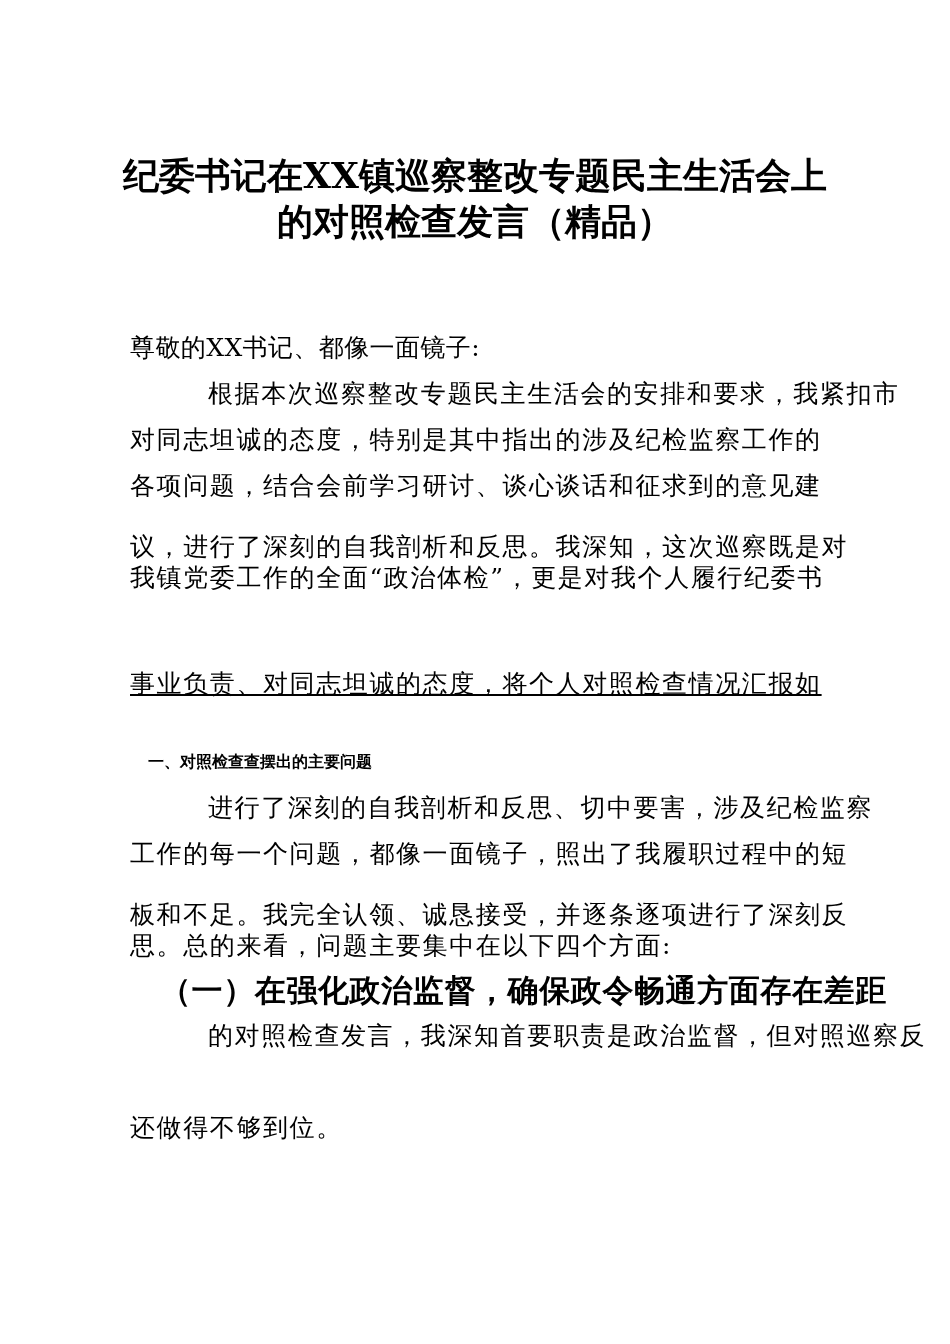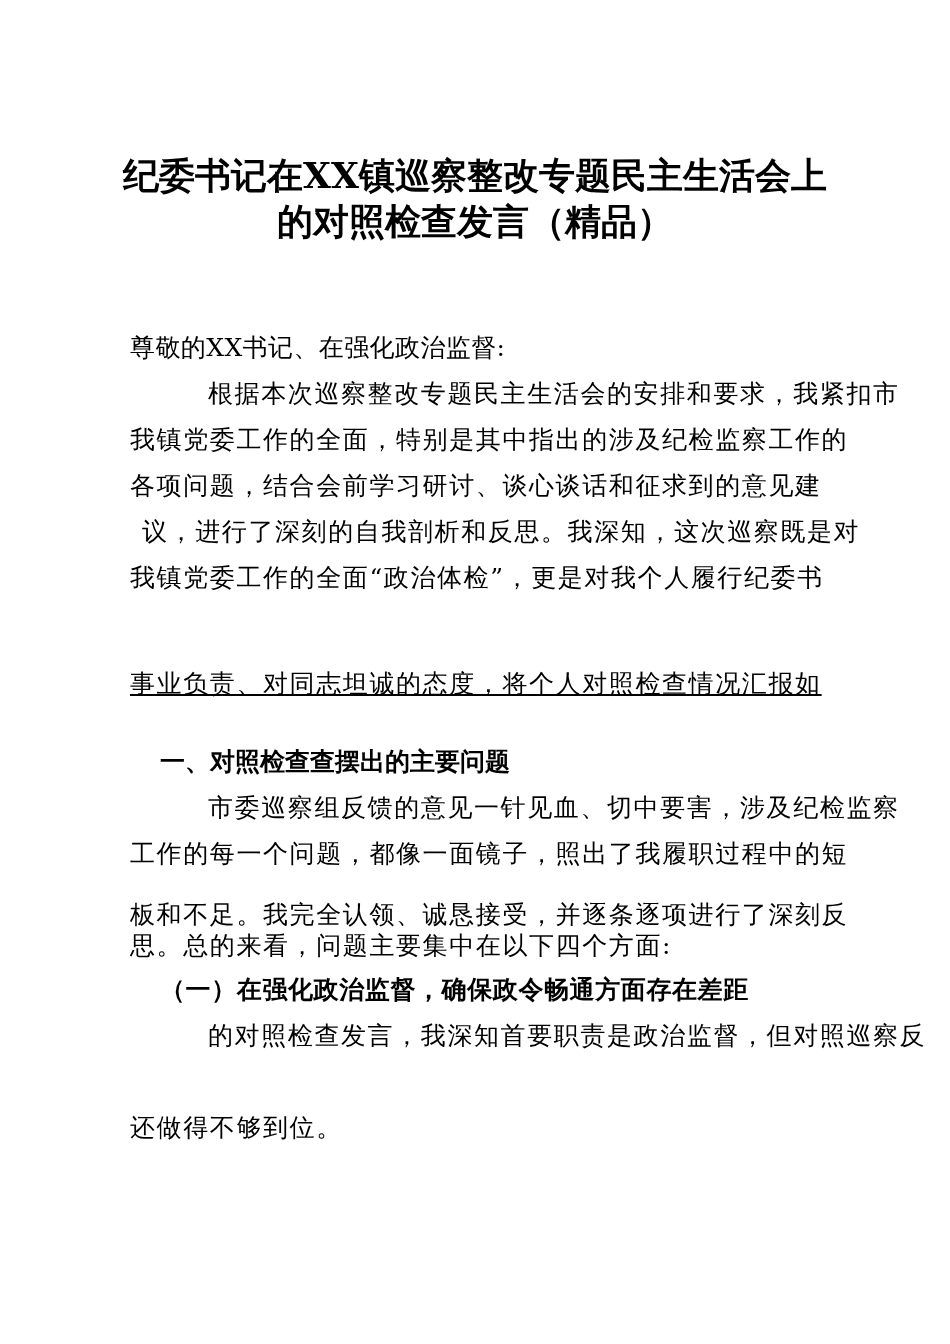--- a/index.html
+++ b/index.html
@@ -38,58 +38,58 @@
       left: 130px;
       font-family: "DejaVu Serif", "Liberation Serif", serif;
       font-size: 25px;
       line-height: 32px;
       white-space: nowrap;
       letter-spacing: 1.6px;
     }
     .line.indent { left: 160px; margin-left: 48px; }
     .heading-line {
       position: absolute;
-      left: 160px;
+      left: 148px;
       font-family: "DejaVu Sans", "Liberation Sans", sans-serif;
       font-weight: bold;
-      font-size: 25px;
+      font-size: 16px;
       line-height: 32px;
       white-space: nowrap;
     }
     .subheading-line {
       position: absolute;
       left: 160px;
       font-family: "DejaVu Serif", "Liberation Serif", serif;
       font-weight: bold;
-      font-size: 25px;
+      font-size: 31px;
       line-height: 32px;
       white-space: nowrap;
       letter-spacing: 0.6px;
     }
   </style>
 </head>
 <body>
 
 <div class="page">
 
   <div class="title-line" style="top:153px;">纪委书记在XX镇巡察整改专题民主生活会上</div>
   <div class="title-line" style="top:199px;">的对照检查发言（精品）</div>
 
-  <div class="line" style="top:332px; letter-spacing:0.4px;">尊敬的XX书记、在强化政治监督:</div>
+  <div class="line" style="top:332px; letter-spacing:0.4px;">尊敬的XX书记、都像一面镜子:</div>
 
   <div class="line indent" style="top:378px;">根据本次巡察整改专题民主生活会的安排和要求，我紧扣市</div>
-  <div class="line" style="top:424px;">我镇党委工作的全面，特别是其中指出的涉及纪检监察工作的</div>
+  <div class="line" style="top:424px;">对同志坦诚的态度，特别是其中指出的涉及纪检监察工作的</div>
   <div class="line" style="top:470px;">各项问题，结合会前学习研讨、谈心谈话和征求到的意见建</div>
-  <div class="line" style="top:516px;margin-left:12px;">议，进行了深刻的自我剖析和反思。我深知，这次巡察既是对</div>
+  <div class="line" style="top:531px;">议，进行了深刻的自我剖析和反思。我深知，这次巡察既是对</div>
   <div class="line" style="top:562px;">我镇党委工作的全面“政治体检”，更是对我个人履行纪委书</div>
   <div class="line" style="top:668px;text-decoration:underline;">事业负责、对同志坦诚的态度，将个人对照检查情况汇报如</div>
 
   <div class="heading-line" style="top:746px;">一、对照检查查摆出的主要问题</div>
 
-  <div class="line indent" style="top:792px;">市委巡察组反馈的意见一针见血、切中要害，涉及纪检监察</div>
+  <div class="line indent" style="top:792px;">进行了深刻的自我剖析和反思、切中要害，涉及纪检监察</div>
   <div class="line" style="top:838px;">工作的每一个问题，都像一面镜子，照出了我履职过程中的短</div>
   <div class="line" style="top:884px;margin-top:15px;">板和不足。我完全认领、诚恳接受，并逐条逐项进行了深刻反</div>
   <div class="line" style="top:930px;">思。总的来看，问题主要集中在以下四个方面:</div>
 
   <div class="subheading-line" style="top:974px;">（一）在强化政治监督，确保政令畅通方面存在差距</div>
 
   <div class="line indent" style="top:1020px;">的对照检查发言，我深知首要职责是政治监督，但对照巡察反</div>
   <div class="line" style="top:1112px;">还做得不够到位。</div>
 
 </div>

